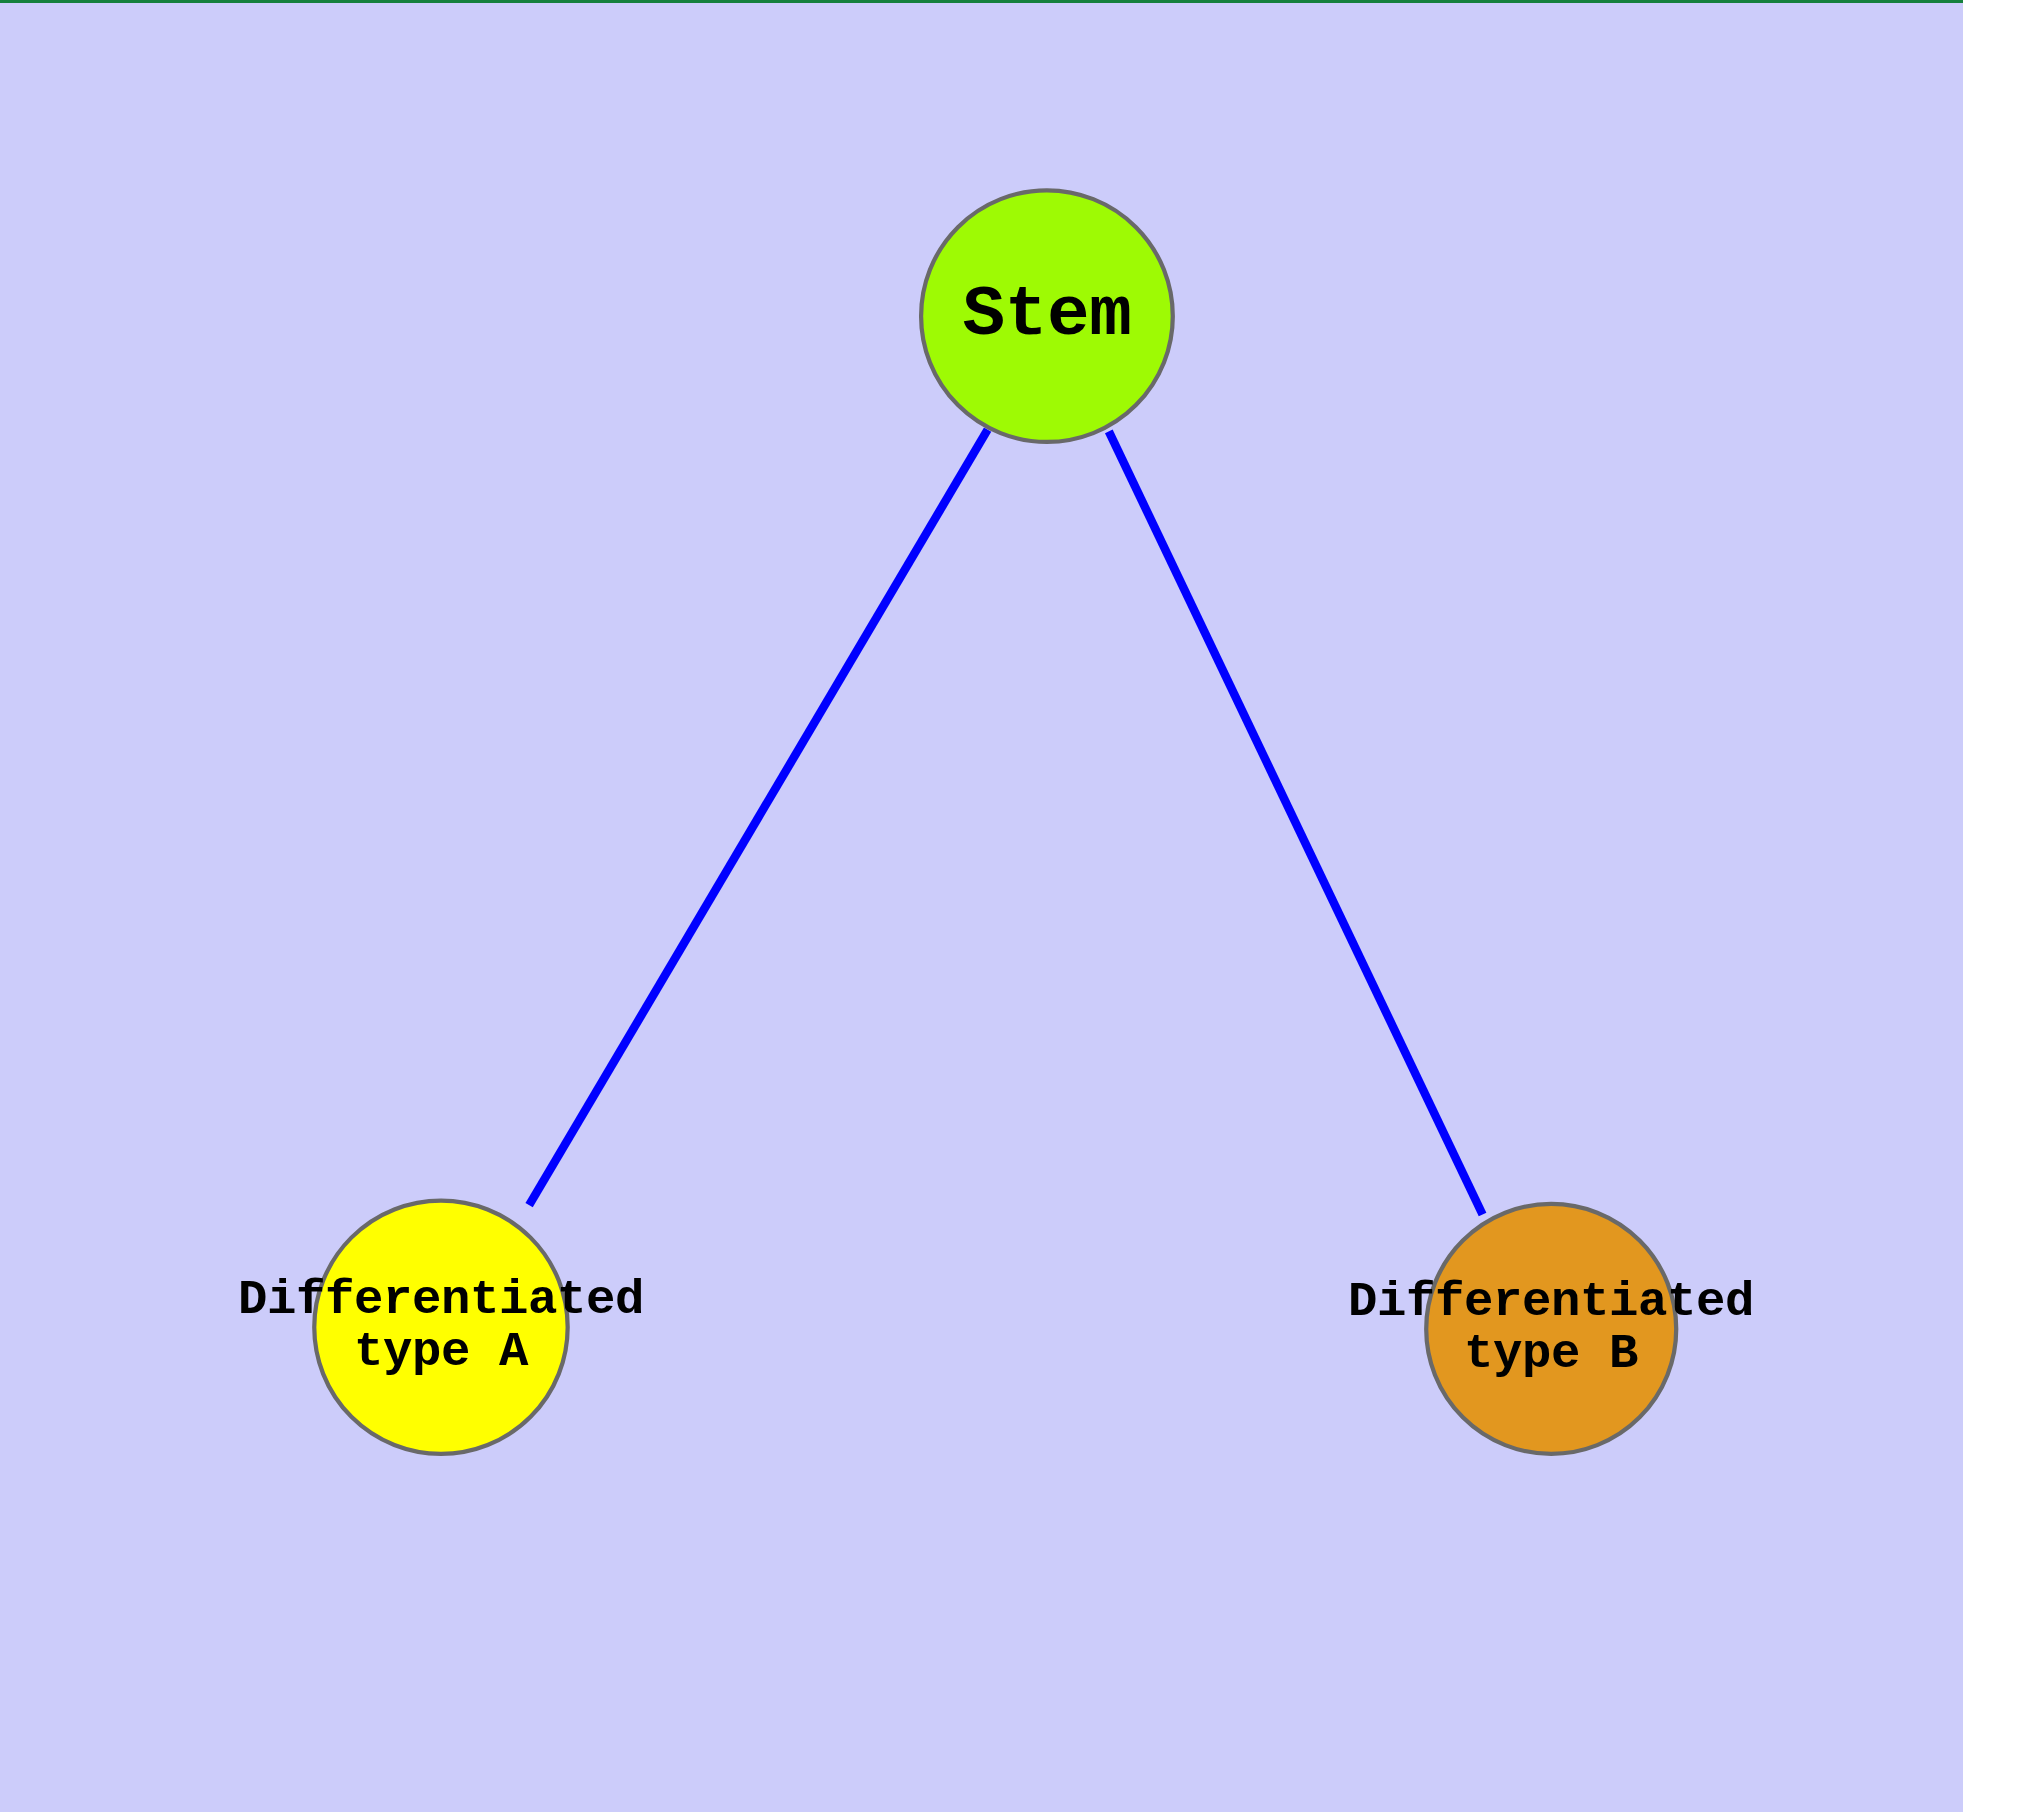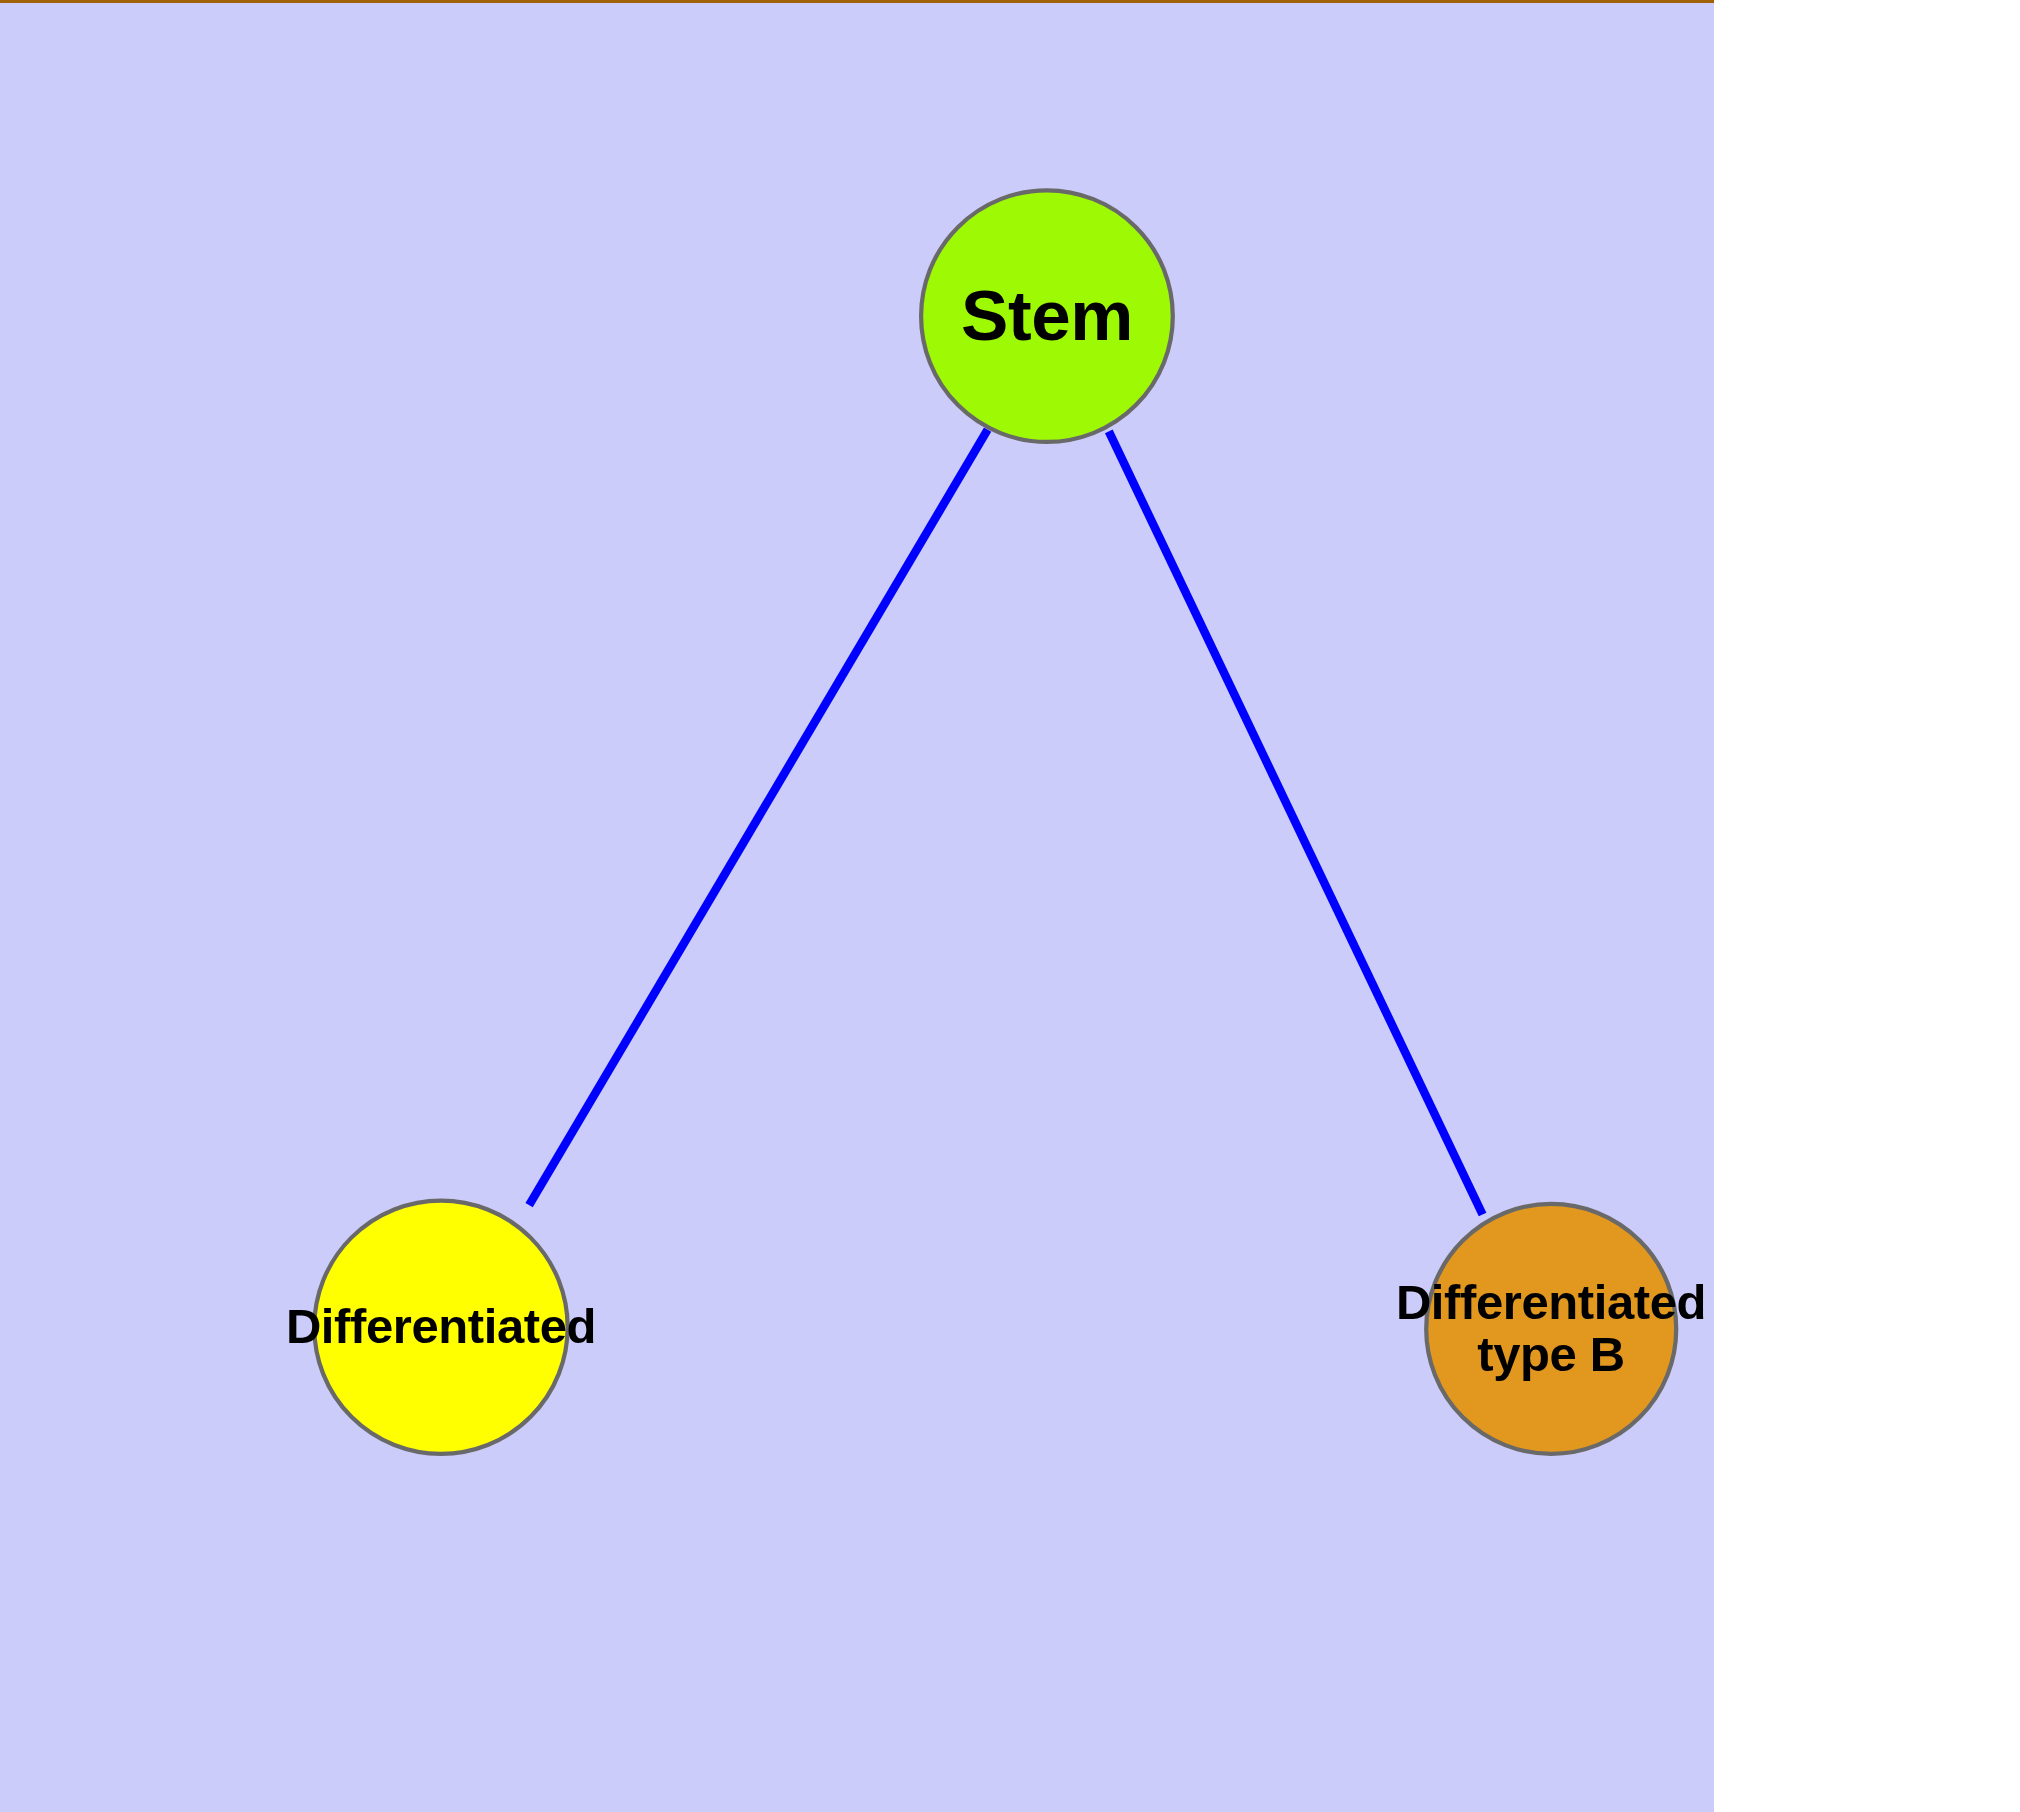--- a/index.html
+++ b/index.html
@@ -3,25 +3,25 @@
 <meta charset="utf-8">
 <title>Cell differentiation graph</title>
 <style>
   html, body {
     margin: 0;
     padding: 0;
     background: #ffffff;
   }
   #canvas {
     position: relative;
-    width: 1714px;
+    width: 1963px;
     height: 1812px;
-    background: #a16207;
+    background: #15803d;
     overflow: hidden;
-    font-family: Liberation Sans, sans-serif;
+    font-family: Liberation Mono, monospace;
   }
   #plot-background {
     position: absolute;
     left: 0;
     top: 2.5px;
     width: 2021px;
     height: 1810px;
     background: #ccccfa;
   }
   #graph-svg {
@@ -63,18 +63,18 @@
     </g>
     <g>
       <circle cx="520" cy="1566" r="149.5" fill="#ffff00" stroke="#696969" stroke-width="5"></circle>
       <circle cx="1830" cy="1568" r="147.5" fill="#e2971f" stroke="#696969" stroke-width="5"></circle>
       <circle cx="1235" cy="373" r="148.5" fill="#9efa04" stroke="#696969" stroke-width="5"></circle>
     </g>
   </svg>
 
   <div class="node-label single" style="left:1047px; top:316px;">Stem</div>
 
-  <div class="node-label double" style="left:441px; top:1327px;"><span>Differentiated</span><br></div>
+  <div class="node-label double" style="left:441px; top:1327px;"><span>Differentiated</span><br><span>type A</span></div>
 
   <div class="node-label double" style="left:1551px; top:1329px;"><span>Differentiated</span><br><span>type B</span></div>
 
 </div>
 
 
 </body></html>

